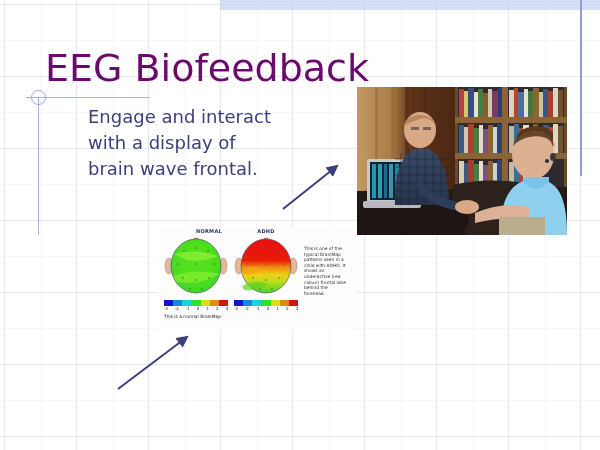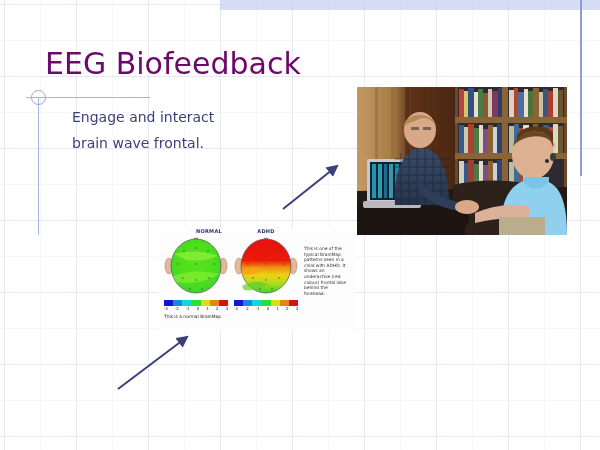--- a/index.html
+++ b/index.html
@@ -70,34 +70,34 @@
     border: 1px solid #9aa6cf;
     border-radius: 50%;
     background: transparent;
   }
 
   
   .title {
     position: absolute;
     left: 45px;
     top: 46px;
-    font-size: 30px;
+    font-size: 38px;
     color: #6b0a6b;
     letter-spacing: 0px;
     white-space: nowrap;
     font-family: "DejaVu Sans", sans-serif;
   }
 
   
   .body-text {
     position: absolute;
-    left: 72px;
+    left: 88px;
     top: 104px;
     width: 230px;
-    font-size: 14px;
+    font-size: 18px;
     line-height: 26px;
     color: #3b3f7a;
   }
   .body-text div { white-space: nowrap; }
 
   
   .photo {
     position: absolute;
     left: 357px;
     top: 87px;
@@ -170,20 +170,21 @@
   <div class="top-band"></div>
   <div class="right-rule"></div>
   <div class="deco-hline"></div>
   <div class="deco-vline"></div>
   <div class="deco-circle"></div>
 
   <div class="title">EEG Biofeedback</div>
 
   <div class="body-text">
     <div>Engage and interact</div>
+    <div>with a display of</div>
     <div>brain wave frontal.</div>
   </div>
 
   <div class="photo">
     <svg width="210" height="148" viewBox="0 0 210 148">
       <defs>
         <linearGradient id="wallg" x1="0" y1="0" x2="1" y2="0">
           <stop offset="0" stop-color="#c49a64"></stop>
           <stop offset="0.35" stop-color="#a97c46"></stop>
           <stop offset="0.55" stop-color="#5d3118"></stop>

